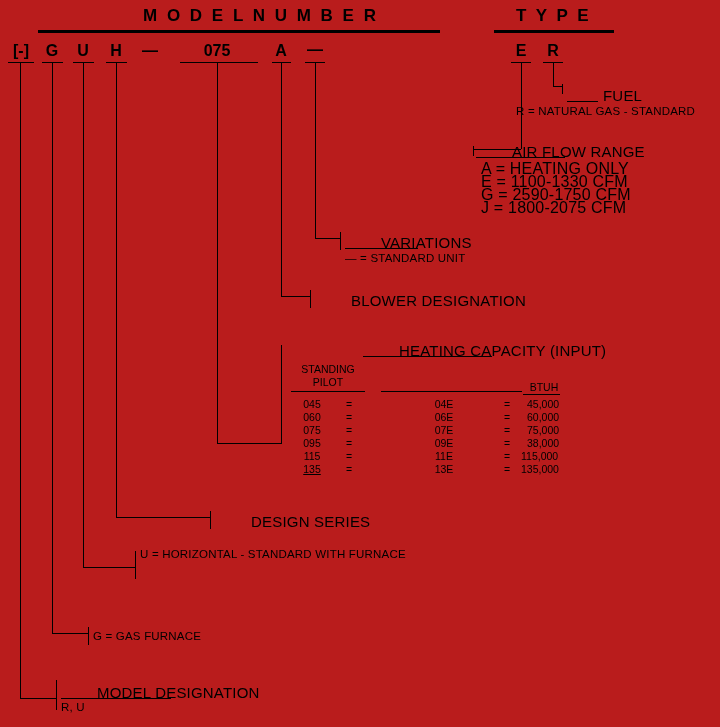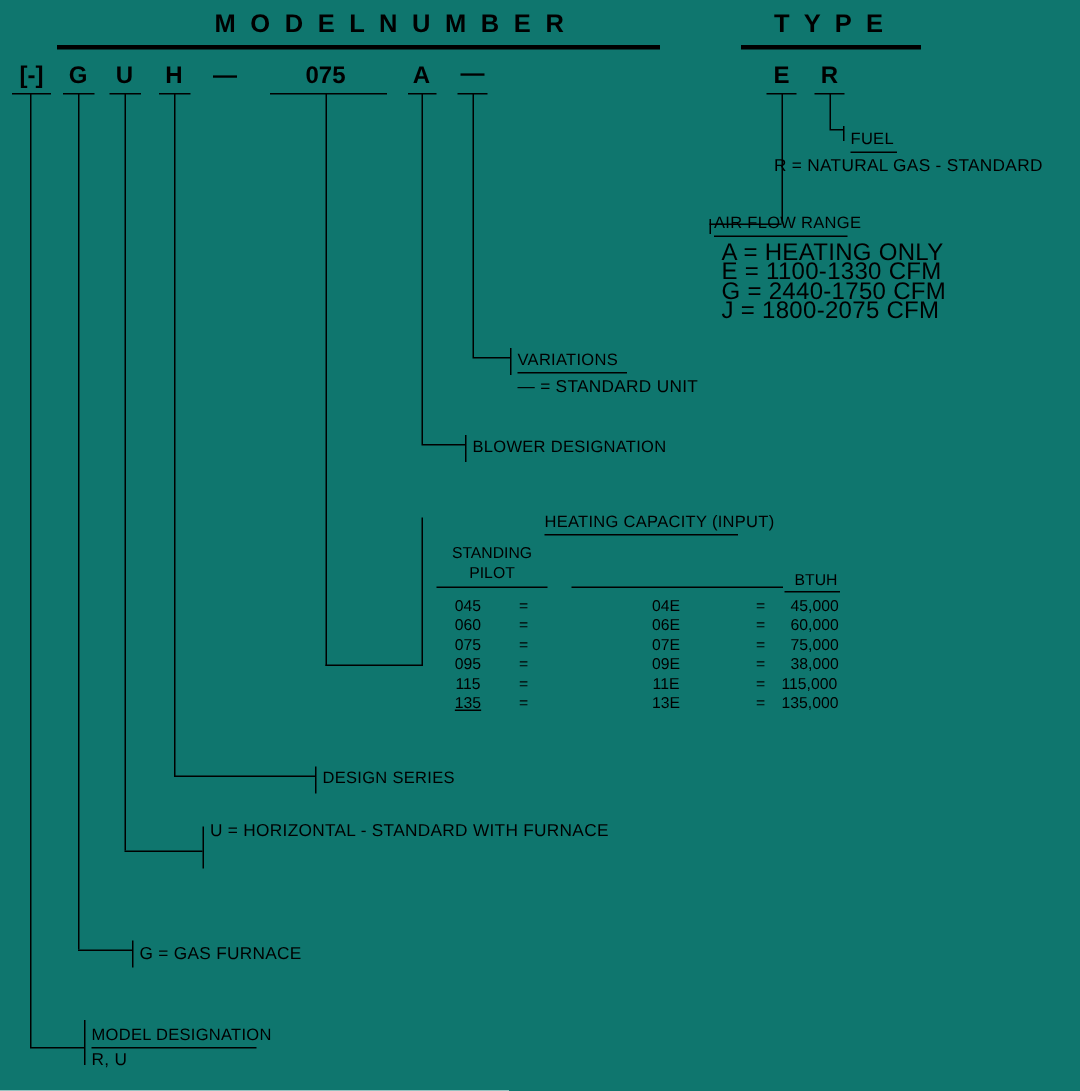--- a/index.html
+++ b/index.html
@@ -4,21 +4,21 @@
 <style>
   html, body {
     margin: 0;
     padding: 0;
     background: #ffffff;
   }
   #page {
     position: relative;
     width: 720px;
     height: 727px;
-    background: #0f766e;
+    background: #b91c1c;
     font-family: "Liberation Sans", sans-serif;
     color: #000000;
     overflow: hidden;
   }
   .abs { position: absolute; }
 
   
   .sect-title {
     font-weight: bold;
     font-size: 17px;
@@ -49,23 +49,24 @@
   .hline { background: #000; height: 1px; }
   .ul { background: #000; height: 1px; }
 
   
   .lbl {
     font-size: 11.5px;
     white-space: nowrap;
     letter-spacing: .2px;
   }
   .lbl-head {
-    font-size: 11px;
+    font-size: 15px;
     white-space: nowrap;
     letter-spacing: .2px;
+    margin-left: 36px;
   }
   .lbl-sm {
     font-size: 16px;
     white-space: nowrap;
     letter-spacing: .2px;
   }
 
   
   .hc-col { font-size: 10.5px; white-space: nowrap; text-align: center; }
   .hc-cell { font-size: 10.5px; white-space: nowrap; }
@@ -120,21 +121,21 @@
   <div class="abs vline" style="left:473px; top:146px; height:10px;"></div>
 
   <div class="abs lbl-head" style="left:567px; top:87px;">FUEL</div>
   <div class="abs ul" style="left:567px; top:101px; width:31px;"></div>
   <div class="abs lbl" style="left:516px; top:105px;">R = NATURAL GAS - STANDARD</div>
 
   <div class="abs lbl-head" style="left:476px; top:143px;">AIR FLOW RANGE</div>
   <div class="abs ul" style="left:476px; top:157px; width:89px;"></div>
   <div class="abs lbl-sm" style="left:481px; top:160px;">A  =  HEATING ONLY</div>
   <div class="abs lbl-sm" style="left:481px; top:173px;">E  =  1100-1330 CFM</div>
-  <div class="abs lbl-sm" style="left:481px; top:186px;">G  =  2440-1750 CFM</div>
+  <div class="abs lbl-sm" style="left:481px; top:186px;">G  =  2590-1750 CFM</div>
   <div class="abs lbl-sm" style="left:481px; top:199px;">J  =  1800-2075 CFM</div>
 
   <div class="abs vline" style="left:315px; top:62px; height:176px;"></div>
   <div class="abs hline" style="left:315px; top:238px; width:25px;"></div>
   <div class="abs vline" style="left:340px; top:232px; height:18px;"></div>
 
   <div class="abs lbl-head" style="left:345px; top:234px;">VARIATIONS</div>
   <div class="abs ul" style="left:345px; top:248px; width:73px;"></div>
   <div class="abs lbl" style="left:345px; top:252px;">—  =  STANDARD UNIT</div>
 

